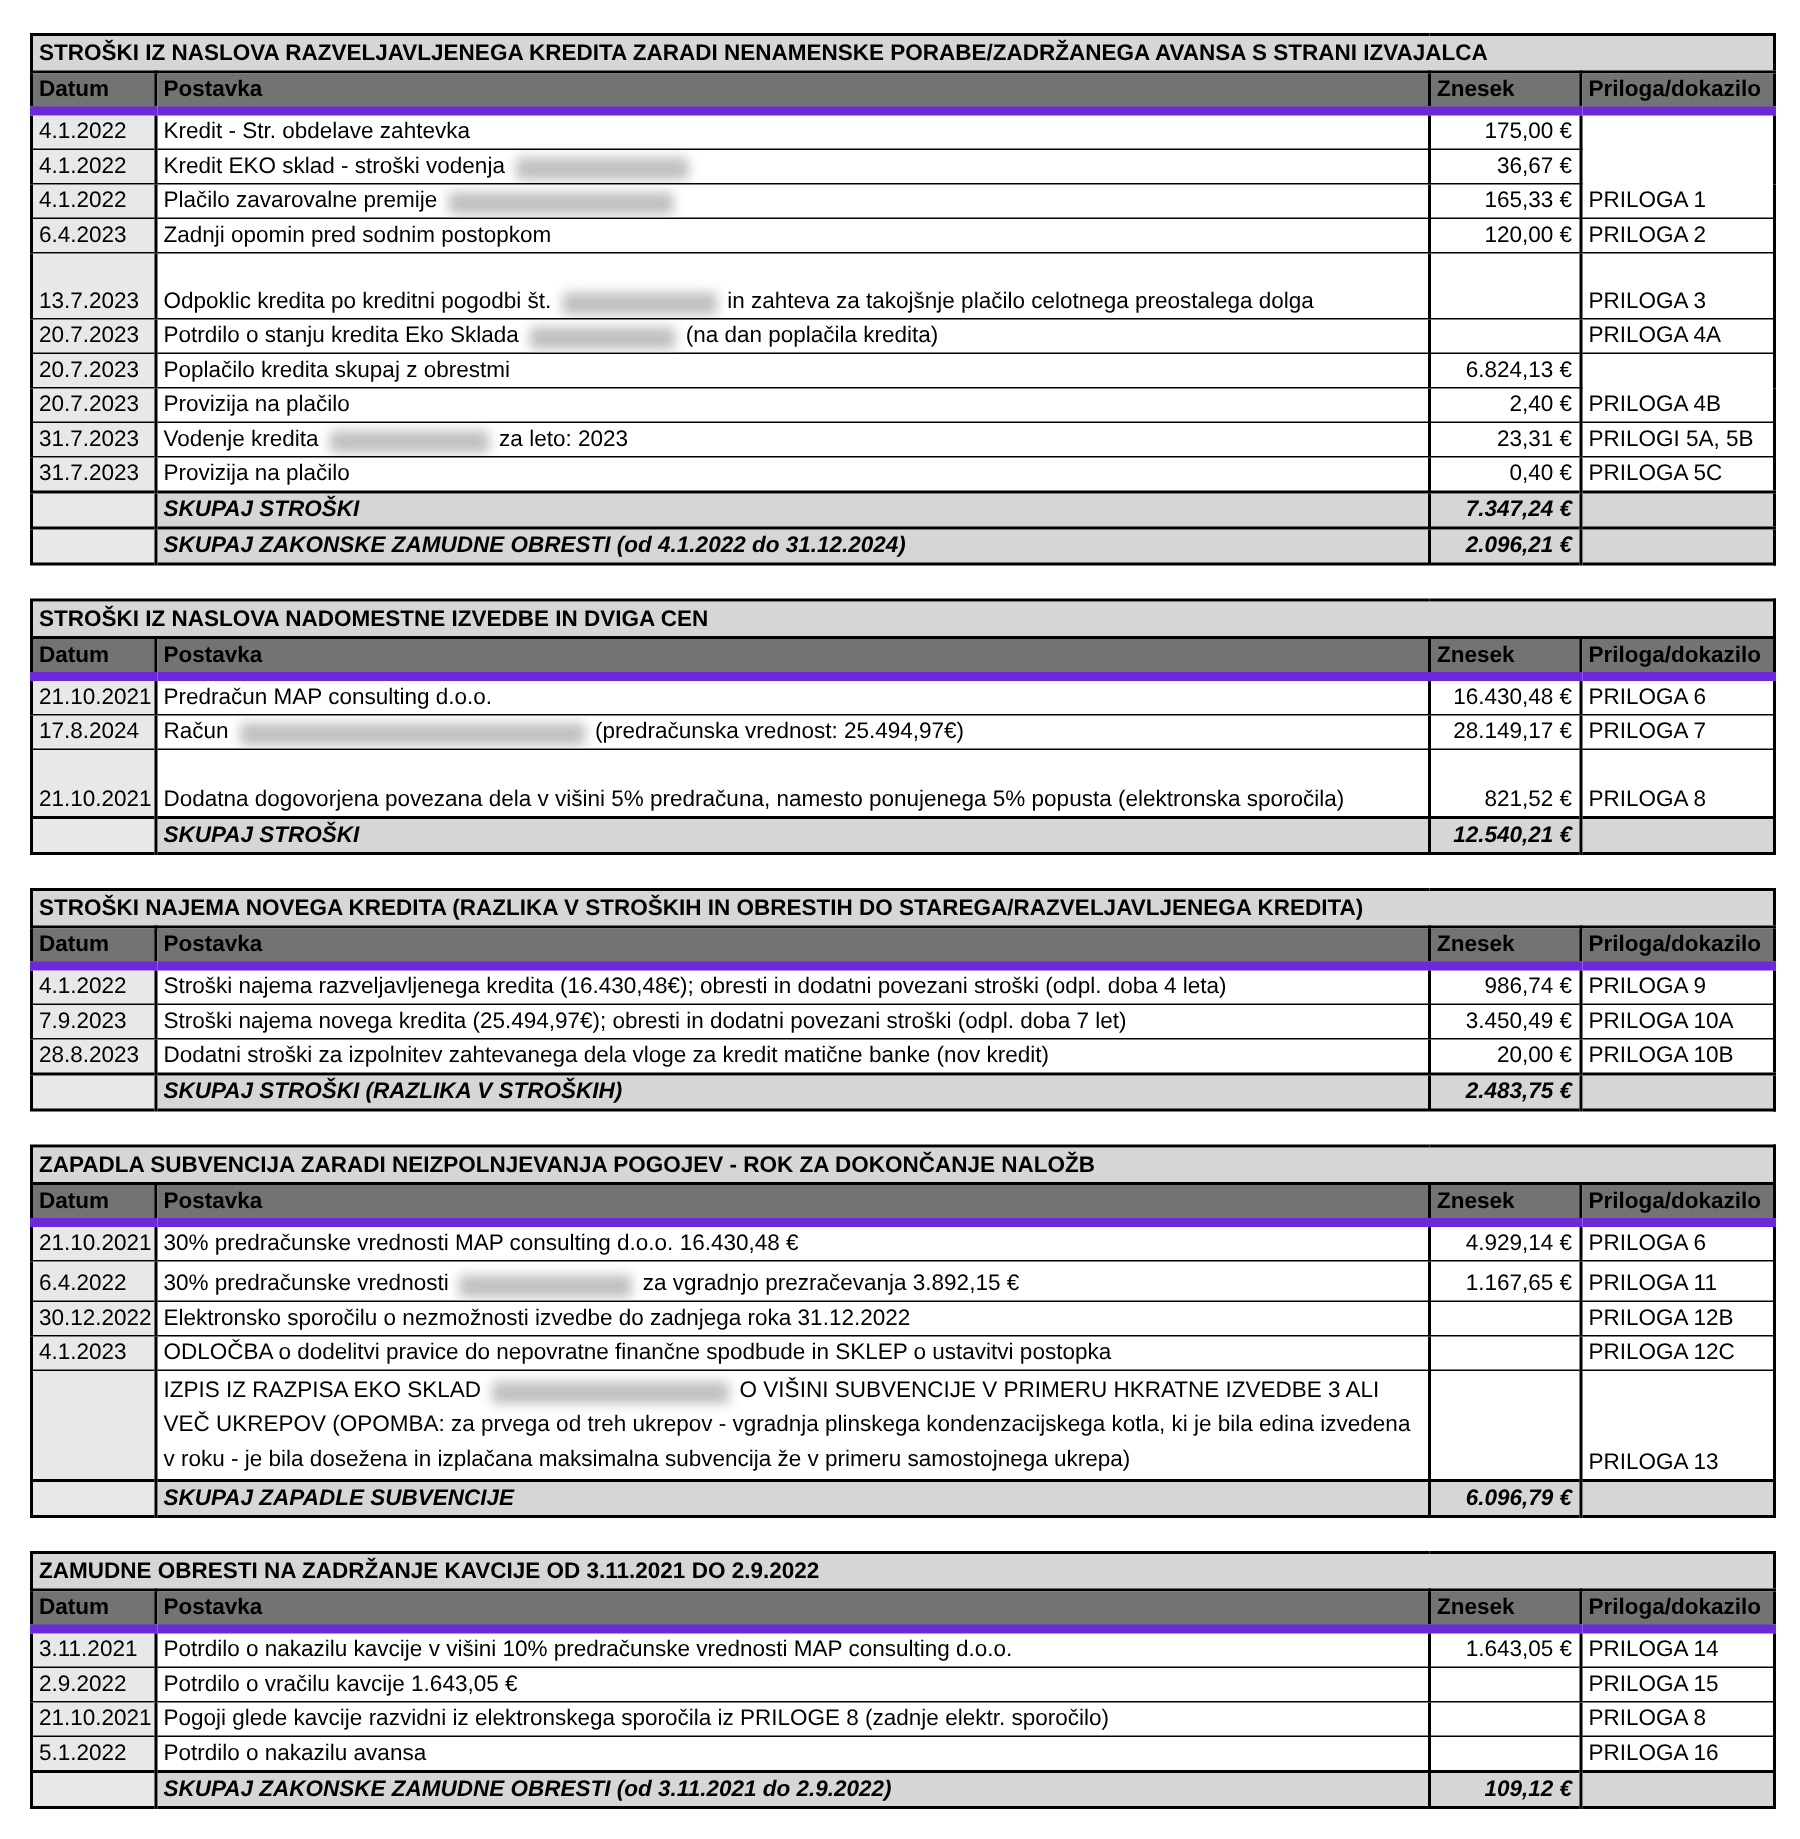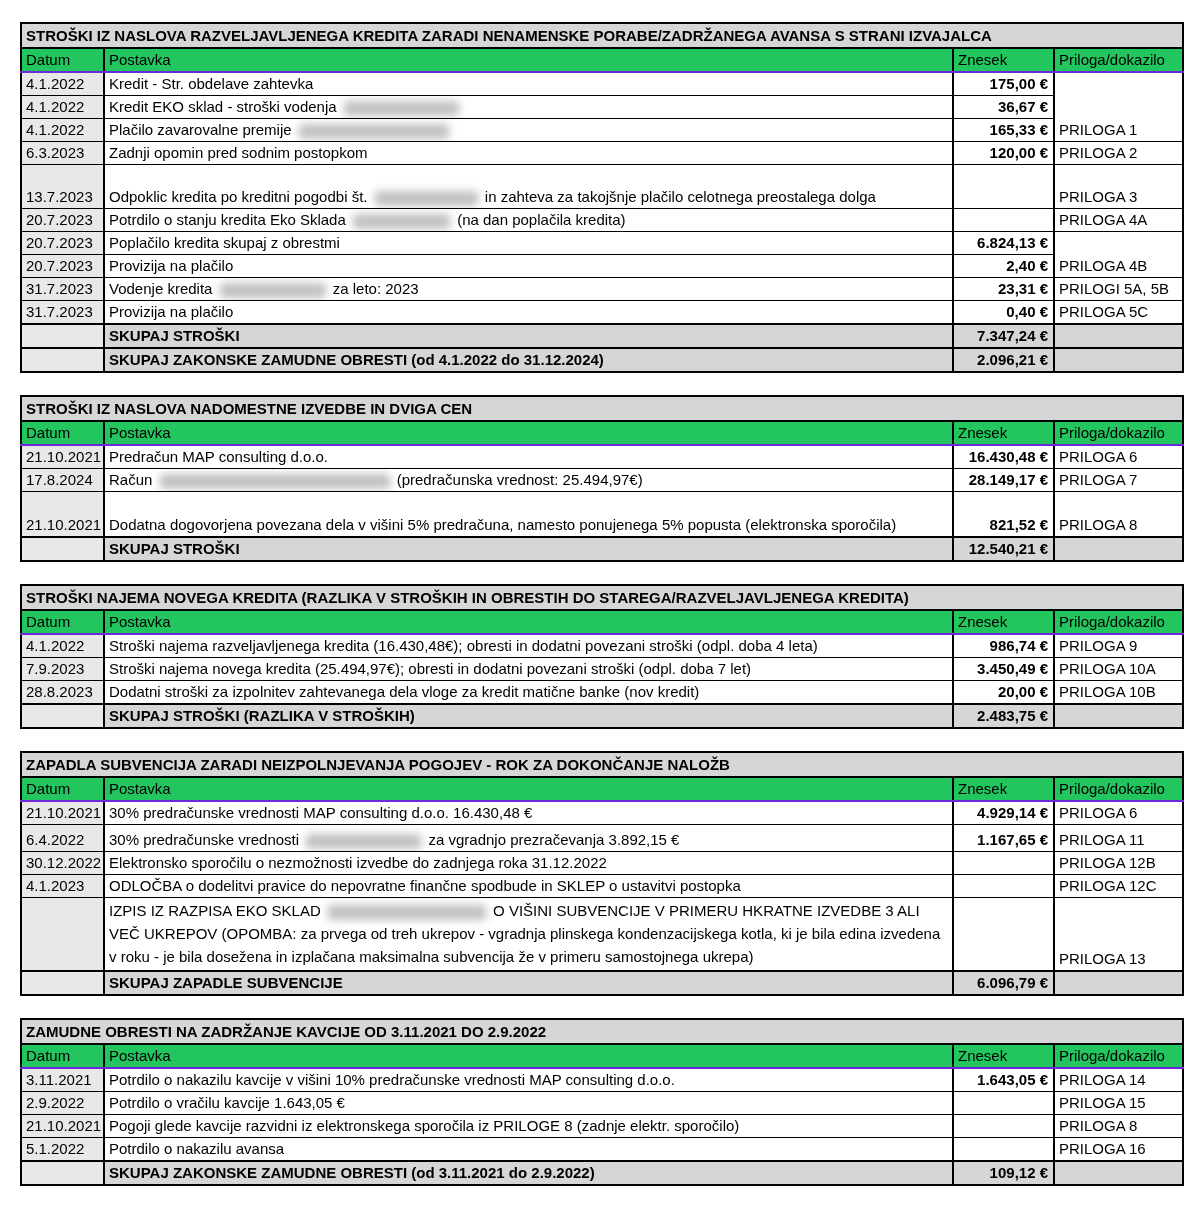--- a/index.html
+++ b/index.html
@@ -5,26 +5,26 @@
   html,body{margin:0;padding:0;background:#fff;}
   body{width:1200px;font-family:"Liberation Sans",sans-serif;color:#000;font-size:15px;}
   #doc{padding:22px 18px 20px 20px;}
   table.cost{border-collapse:collapse;table-layout:fixed;width:1162px;margin:0 0 22px 0;
              border:2px solid #000;}
   td{border-left:2px solid #000;border-top:1px solid #000;border-right:1px solid #000;
      border-bottom:1px solid #000;padding:1px 5px 2px 4px;vertical-align:bottom;
      line-height:19px;overflow:hidden;word-wrap:break-word;}
   td.title{background:#d6d6d6;font-weight:bold;height:20px;border-bottom:2px solid #000;
            white-space:nowrap;}
-  td.hdr{background:#22c55e;font-weight:normal;border-bottom:2px solid #6d28d9;}
+  td.hdr{background:#737373;font-weight:bold;border-bottom:6px solid #6d28d9;}
   td.date{background:#e8e8e8;white-space:nowrap;}
-  td.amount{text-align:right;white-space:nowrap;font-weight:bold;}
+  td.amount{text-align:right;white-space:nowrap;}
   tr.sum td.fill{background:#d6d6d6;}
   tr.sum td{border-top:2px solid #000;}
-  tr.bold td{font-weight:bold;}
+  tr.bold td{font-weight:bold;font-style:italic;}
   td.lh23{line-height:23px;}
   span.blur{display:inline-block;height:15px;background:#c0c0c0;border-radius:2px;
             filter:blur(4px);vertical-align:text-bottom;margin:0 3px -1px 3px;}
   .seg{white-space:pre-wrap;}
 </style>
 </head>
 <body>
 
 <div id="doc">
     <table class="cost">
@@ -54,21 +54,21 @@
           <td class="date">4.1.2022</td>
           <td><span class="seg">Kredit EKO sklad - stroški vodenja </span><span class="blur" style="width: 115px;"></span></td>
           <td class="amount">36,67 €</td>
         </tr>
         <tr style="height: 22px;">
           <td class="date">4.1.2022</td>
           <td><span class="seg">Plačilo zavarovalne premije </span><span class="blur" style="width: 150px;"></span></td>
           <td class="amount">165,33 €</td>
         </tr>
         <tr style="height: 22px;">
-          <td class="date">6.3.2023</td>
+          <td class="date">6.4.2023</td>
           <td><span class="seg">Zadnji opomin pred sodnim postopkom </span></td>
           <td class="amount">120,00 €</td>
           <td class="priloga">PRILOGA 2</td>
         </tr>
         <tr style="height: 44px;">
           <td class="date">13.7.2023</td>
           <td><span class="seg">Odpoklic kredita po kreditni pogodbi št. </span><span class="blur" style="width: 103px;"></span><span class="seg"> in zahteva za takojšnje plačilo celotnega preostalega dolga </span></td>
           <td class="amount"></td>
           <td class="priloga">PRILOGA 3</td>
         </tr>

